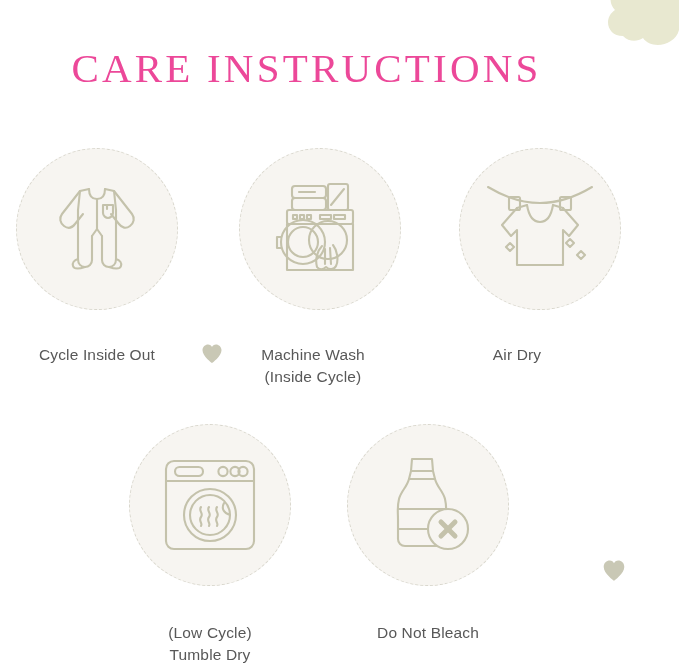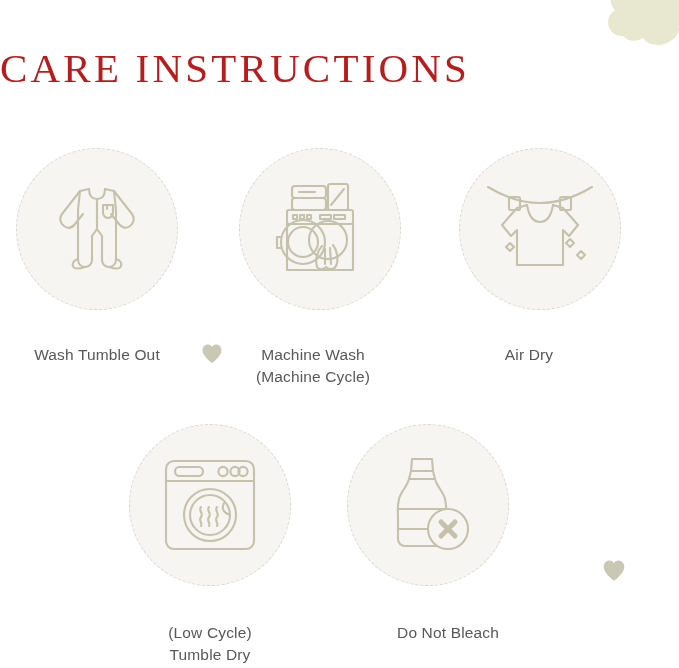--- a/index.html
+++ b/index.html
@@ -28,25 +28,26 @@
     height: 104px;
     pointer-events: none;
   }
 
   
   .title {
     position: absolute;
     top: 44px;
     left: 0;
     width: 613px;
+    text-align: center;
     font-family: "Liberation Serif", "DejaVu Serif", serif;
     font-size: 41px;
     font-weight: 400;
     letter-spacing: 3.2px;
-    color: #b91c1c;
+    color: #ec4899;
     white-space: nowrap;
   }
 
   
   .circle {
     position: absolute;
     width: 162px;
     height: 162px;
     border-radius: 50%;
     background: #f7f5f1;
@@ -69,23 +70,23 @@
     text-align: center;
     font-family: "Liberation Sans", sans-serif;
     font-size: 15.5px;
     font-weight: 400;
     color: #585858;
     line-height: 1.42;
     letter-spacing: 0.15px;
   }
   .l1 { left: 7px;   top: 344px; width: 180px; }
   .l2 { left: 224px; top: 344px; width: 178px; }
-  .l3 { left: 440px; top: 344px; width: 178px; }
+  .l3 { left: 428px; top: 344px; width: 178px; }
   .l4 { left: 120px; top: 622px; width: 180px; }
-  .l5 { left: 358px; top: 622px; width: 180px; }
+  .l5 { left: 338px; top: 622px; width: 180px; }
 
   
   .heart { position: absolute; }
   .heart-a { left: 200px; top: 342px; }
   .heart-b { left: 601px; top: 558px; }
 </style>
 </head>
 <body>
 
 <div class="page">
@@ -119,21 +120,21 @@
 
       <path d="M36 85 C32 86 30 89 31 92 C32 95 37 95 43 93"></path>
 
       <path d="M74 85 C78 86 80 89 79 92 C78 95 73 95 67 93"></path>
 
       <path d="M61 31 L71 31 L71 39 C71 42 68 44 66 44 C64 44 61 42 61 39 Z"></path>
       <path d="M65 31 L65 35"></path>
     </svg>
   </div>
   <div class="label l1">
-    <div>Wash Tumble Out</div>
+    <div>Cycle Inside Out</div>
   </div>
 
   <div class="heart heart-a">
     <svg width="24" height="24" viewBox="0 0 24 24" aria-hidden="true">
       <path d="M12 21 C12 21 2.5 14.2 2.5 8.2 C2.5 4.6 5.2 2.4 8 2.4
                C10 2.4 11.4 3.6 12 4.9 C12.6 3.6 14 2.4 16 2.4
                C18.8 2.4 21.5 4.6 21.5 8.2 C21.5 14.2 12 21 12 21 Z" fill="#c9c8b5"></path>
     </svg>
   </div>
 
@@ -162,21 +163,21 @@
 
       <circle cx="63" cy="66" r="19"></circle>
       <path d="M57 72 C52 77 50 86 52 93 C54 96 58 96 61 93
                C64 96 69 96 71 92 C74 86 72 76 68 71"></path>
       <path d="M60 75 L60 90"></path>
       <path d="M65 74 L66 90"></path>
     </svg>
   </div>
   <div class="label l2">
     <div>Machine Wash</div>
-    <div>(Machine Cycle)</div>
+    <div>(Inside Cycle)</div>
   </div>
 
   <div class="circle c3">
     <svg width="112" height="112" viewBox="0 0 112 112" fill="none" stroke="#c4c2ab" stroke-width="2.1" stroke-linecap="round" stroke-linejoin="round">
 
       <path d="M4 14 C24 26 40 30 56 30 C72 30 88 26 108 14"></path>
 
       <rect x="25" y="24" width="11" height="13" rx="1.5"></rect>
       <rect x="76" y="24" width="11" height="13" rx="1.5"></rect>
 

